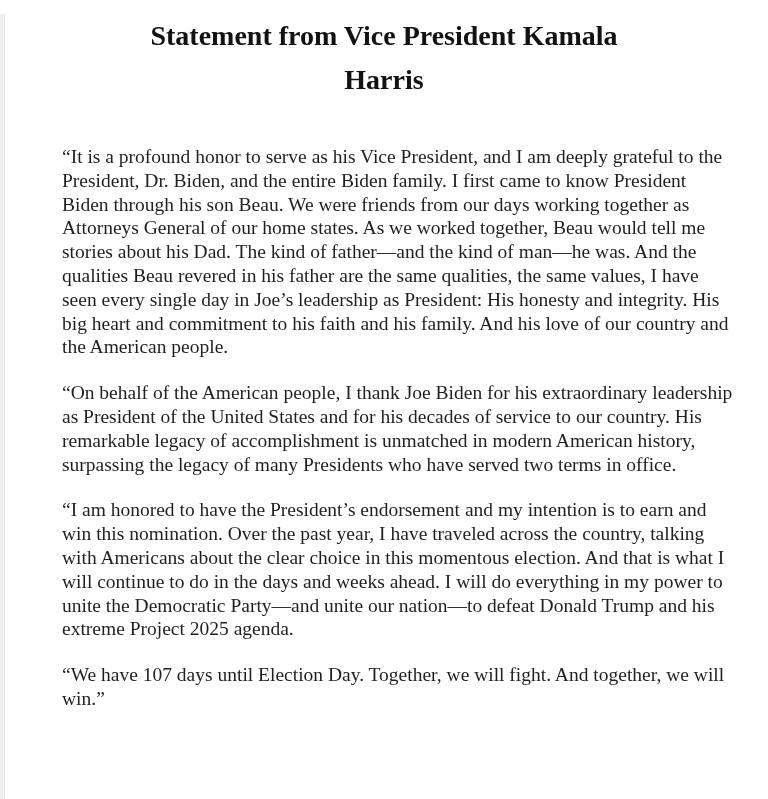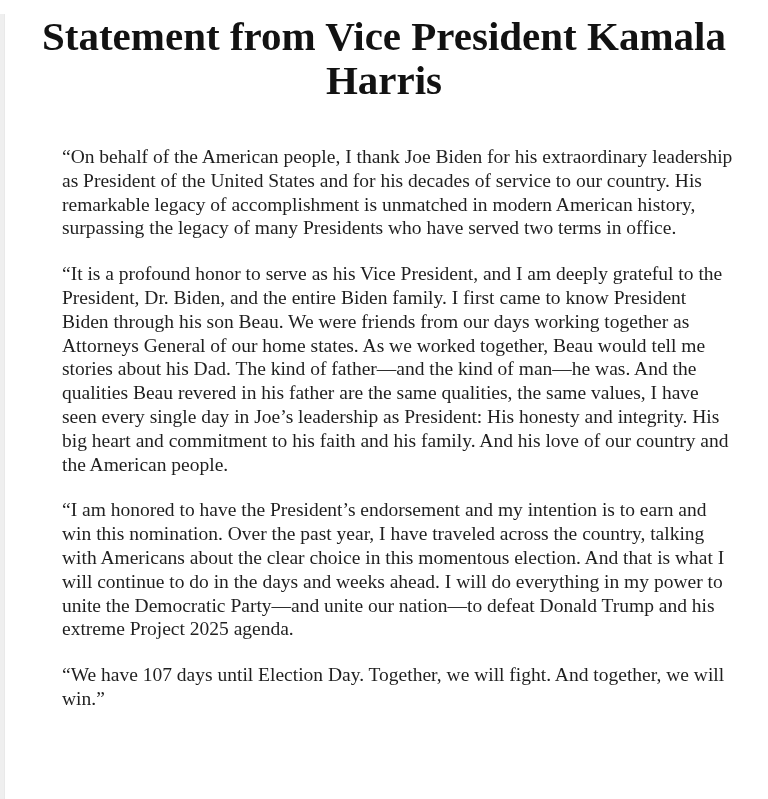--- a/index.html
+++ b/index.html
@@ -24,21 +24,21 @@
   }
   .doc {
     position: relative;
     width: 768px;
     height: 799px;
   }
   h1.title {
     margin: 14px auto 4px auto;
     padding: 0;
     max-width: 700px;
-    font-size: 41px;
+    font-size: 28px;
     line-height: 44px;
     font-weight: 700;
     color: #121212;
     text-align: center;
     white-space: pre-line;
     letter-spacing: 0;
   }
   .body-text {
     position: absolute;
     left: 62px;
@@ -58,33 +58,33 @@
 <body>
 
 <div class="doc">
 
   <div class="edge-left"></div>
 
   <h1 class="title">Statement from Vice President Kamala
 Harris</h1>
 
   <div class="body-text">
-    <p>“On behalf of the American people, I thank Joe Biden for his extraordinary leadership
-as President of the United States and for his decades of service to our country. His
-remarkable legacy of accomplishment is unmatched in modern American history,
-surpassing the legacy of many Presidents who have served two terms in office.</p>
     <p>“It is a profound honor to serve as his Vice President, and I am deeply grateful to the
 President, Dr. Biden, and the entire Biden family. I first came to know President
 Biden through his son Beau. We were friends from our days working together as
 Attorneys General of our home states. As we worked together, Beau would tell me
 stories about his Dad. The kind of father—and the kind of man—he was. And the
 qualities Beau revered in his father are the same qualities, the same values, I have
 seen every single day in Joe’s leadership as President: His honesty and integrity. His
 big heart and commitment to his faith and his family. And his love of our country and
 the American people.</p>
+    <p>“On behalf of the American people, I thank Joe Biden for his extraordinary leadership
+as President of the United States and for his decades of service to our country. His
+remarkable legacy of accomplishment is unmatched in modern American history,
+surpassing the legacy of many Presidents who have served two terms in office.</p>
     <p>“I am honored to have the President’s endorsement and my intention is to earn and
 win this nomination. Over the past year, I have traveled across the country, talking
 with Americans about the clear choice in this momentous election. And that is what I
 will continue to do in the days and weeks ahead. I will do everything in my power to
 unite the Democratic Party—and unite our nation—to defeat Donald Trump and his
 extreme Project 2025 agenda.</p>
     <p>“We have 107 days until Election Day. Together, we will fight. And together, we will
 win.”</p>
   </div>
 

